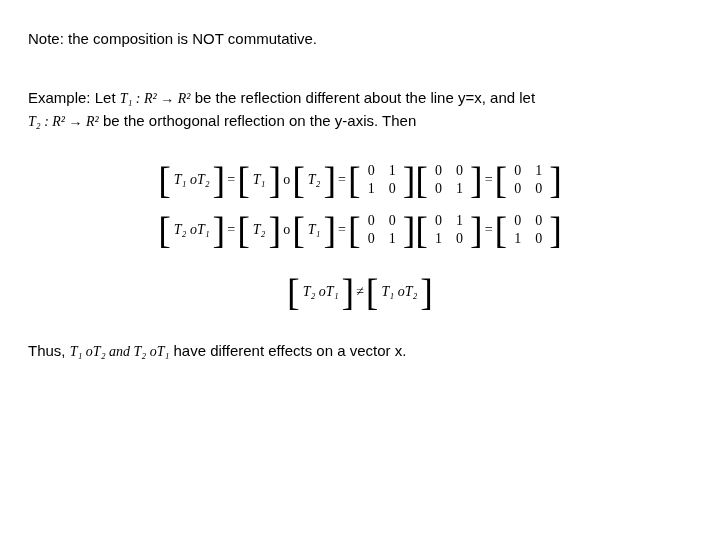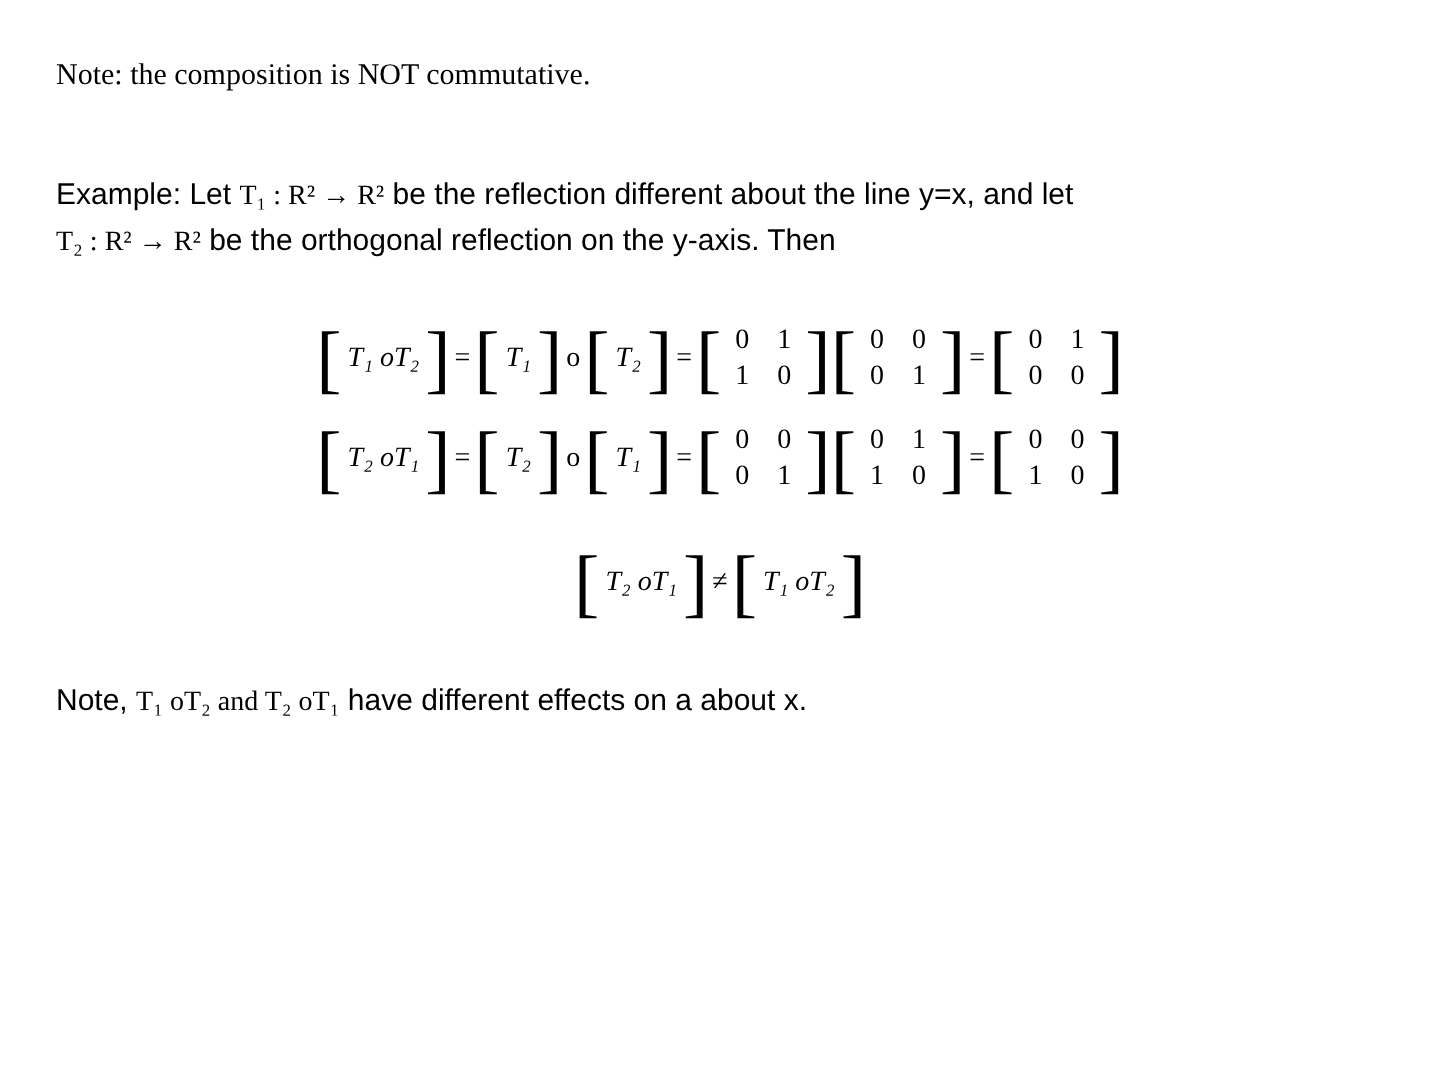--- a/index.html
+++ b/index.html
@@ -6,24 +6,25 @@
     margin: 0;
     padding: 30px 28px;
     font-family: Arial, Helvetica, sans-serif;
     font-size: 15px;
     color: #000;
     background: #fff;
     width: 720px;
     height: 540px;
     box-sizing: border-box;
   }
-  .note-line { margin-bottom: 40px; font-family: Liberation Serif, serif; }
+  .note-line { margin-bottom: 40px; }
   .example-block { margin-bottom: 30px; line-height: 1.5; }
   .math-inline {
     font-family: "Times New Roman", serif;
+    font-style: italic;
     font-size: 14px;
   }
   .math-center {
     text-align: center;
     margin: 20px auto 30px auto;
     font-family: "Times New Roman", serif;
   }
   .eq-row {
     display: flex;
     justify-content: center;
@@ -200,16 +201,16 @@
       </span>
     <span class="op">≠</span>
     <span class="br">
         <span class="inner">T₁ oT₂</span>
       </span>
   </div>
 
 </div>
 
 <div class="thus-line">
-  <span>Note,</span>
+  <span>Thus,</span>
   <span class="math-inline">T₁ oT₂  and  T₂ oT₁</span>
-  <span>have different effects on a about x.</span>
+  <span>have different effects on a vector x.</span>
 </div>
 
 </body></html>

